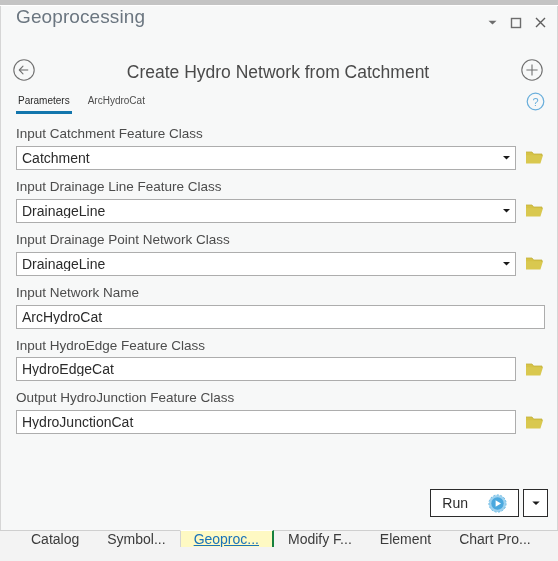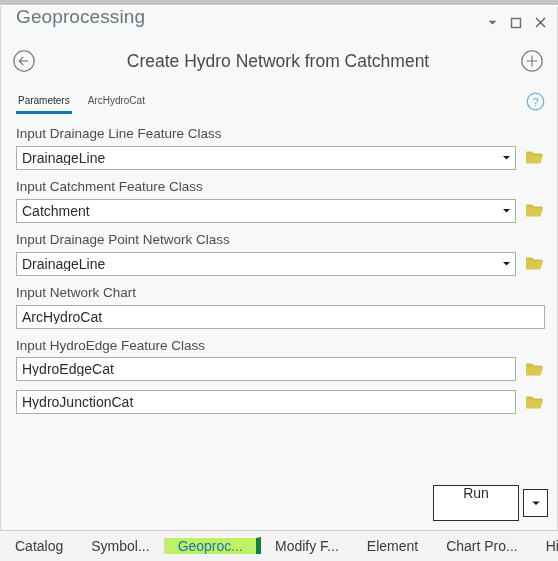--- a/index.html
+++ b/index.html
@@ -71,21 +71,21 @@
     align-items: center;
     justify-content: center;
     cursor: default;
   }
 
   
   .tool-header {
     height: 44px;
     flex: 0 0 auto;
     display: flex;
-    align-items: center;
+    align-items: flex-end;
     padding: 0 12px 0 10px;
     box-sizing: border-box;
     gap: 28px;
   }
   .circ-btn {
     width: 26px;
     height: 26px;
     flex: 0 0 auto;
     display: flex;
     align-items: center;
@@ -195,32 +195,31 @@
   .runbar {
     flex: 0 0 auto;
     height: 48px;
     display: flex;
     align-items: center;
     justify-content: flex-end;
     padding: 0 9px 6px 0;
     box-sizing: border-box;
   }
   .run-btn {
-    height: 36px;
+    height: 28px;
     min-width: 86px;
     border: 1px solid #2b2b2b;
     background: #ffffff;
     display: flex;
     align-items: center;
     justify-content: center;
     gap: 20px;
     padding: 0 11px;
     box-sizing: border-box;
     cursor: default;
-    flex-direction: column;
   }
   .run-label {
     font-size: 14px;
     color: #2b2b2b;
     line-height: 1;
   }
   .run-split {
     height: 28px;
     width: 25px;
     margin-left: 4px;
@@ -233,43 +232,44 @@
     cursor: default;
   }
 
   
   .dock {
     flex: 0 0 auto;
     height: 31px;
     background: #f3f3f3;
     border-top: 1px solid #cfcfcf;
     display: flex;
-    align-items: center;
-    padding-left: 1px;
+    align-items: flex-start;
+    padding-left: 17px;
     box-sizing: border-box;
   }
   .dock-tab {
     display: flex;
     align-items: center;
     padding: 0 13px;
     font-size: 14px;
     color: #3b3b3b;
     white-space: nowrap;
     cursor: default;
     border-left: 1px solid transparent;
     border-right: 1px solid transparent;
     box-sizing: border-box;
   }
   .dock-tab.active {
-    background: #bef264;
+    background: #fef9c3;
     color: #1a72b8;
     border-left: 1px solid #d3d3d3;
-    border-right: 5px solid #15803d;
+    border-right: 2px solid #15803d;
     border-top: 1px solid #ffffff;
     margin-top: -1px;
+    text-decoration: underline;
   }
 </style>
 </head>
 <body>
 
 <div class="app">
 
   <div class="splitter"></div>
 
   <div class="pane">
@@ -319,20 +319,41 @@
         <svg width="19" height="19" viewBox="0 0 19 19">
           <circle cx="9.5" cy="9.5" r="8.3" fill="none" stroke="#69aedb" stroke-width="1.2"></circle>
           <text x="9.5" y="13.6" font-family="Liberation Sans, sans-serif" font-size="11" fill="#69aedb" text-anchor="middle">?</text>
         </svg>
       </div>
     </div>
 
     <div class="params">
 
       <div class="field-group">
+        <div class="field-label">Input Catchment Feature Class</div>
+        <div class="field-row">
+          <div class="input-box">
+            <div class="input-text">Catchment</div>
+            <div class="combo-arrow">
+              <svg width="9" height="9" viewBox="0 0 9 9">
+                <path d="M1 3 L4.5 6.6 L8 3 Z" fill="#1a1a1a"></path>
+              </svg>
+            </div>
+          </div>
+          <div class="folder-btn">
+            <svg width="19" height="17" viewBox="0 0 19 17">
+              <path d="M1 3 h6 l1.6 2 h8.4 v2 H1 Z" fill="#d6c246"></path>
+              <path d="M1 6.2 h17 l-2.6 8.2 H1 Z" fill="#d9c84f"></path>
+              <path d="M1 3 h6 l1.6 2 h8.4 v2" fill="none" stroke="#c3b13c" stroke-width="0.8"></path>
+            </svg>
+          </div>
+        </div>
+      </div>
+
+      <div class="field-group">
         <div class="field-label">Input Drainage Line Feature Class</div>
         <div class="field-row">
           <div class="input-box">
             <div class="input-text">DrainageLine</div>
             <div class="combo-arrow">
               <svg width="9" height="9" viewBox="0 0 9 9">
                 <path d="M1 3 L4.5 6.6 L8 3 Z" fill="#1a1a1a"></path>
               </svg>
             </div>
           </div>
@@ -340,87 +361,67 @@
             <svg width="19" height="17" viewBox="0 0 19 17">
               <path d="M1 3 h6 l1.6 2 h8.4 v2 H1 Z" fill="#d6c246"></path>
               <path d="M1 6.2 h17 l-2.6 8.2 H1 Z" fill="#d9c84f"></path>
               <path d="M1 3 h6 l1.6 2 h8.4 v2" fill="none" stroke="#c3b13c" stroke-width="0.8"></path>
             </svg>
           </div>
         </div>
       </div>
 
       <div class="field-group">
-        <div class="field-label">Input Catchment Feature Class</div>
-        <div class="field-row">
-          <div class="input-box">
-            <div class="input-text">Catchment</div>
+        <div class="field-label">Input Drainage Point Network Class</div>
+        <div class="field-row">
+          <div class="input-box">
+            <div class="input-text">DrainageLine</div>
             <div class="combo-arrow">
               <svg width="9" height="9" viewBox="0 0 9 9">
                 <path d="M1 3 L4.5 6.6 L8 3 Z" fill="#1a1a1a"></path>
               </svg>
             </div>
           </div>
           <div class="folder-btn">
             <svg width="19" height="17" viewBox="0 0 19 17">
               <path d="M1 3 h6 l1.6 2 h8.4 v2 H1 Z" fill="#d6c246"></path>
               <path d="M1 6.2 h17 l-2.6 8.2 H1 Z" fill="#d9c84f"></path>
               <path d="M1 3 h6 l1.6 2 h8.4 v2" fill="none" stroke="#c3b13c" stroke-width="0.8"></path>
             </svg>
           </div>
         </div>
       </div>
 
       <div class="field-group">
-        <div class="field-label">Input Drainage Point Network Class</div>
-        <div class="field-row">
-          <div class="input-box">
-            <div class="input-text">DrainageLine</div>
-            <div class="combo-arrow">
-              <svg width="9" height="9" viewBox="0 0 9 9">
-                <path d="M1 3 L4.5 6.6 L8 3 Z" fill="#1a1a1a"></path>
-              </svg>
-            </div>
+        <div class="field-label">Input Network Name</div>
+        <div class="field-row">
+          <div class="input-box">
+            <div class="input-text">ArcHydroCat</div>
+          </div>
+        </div>
+      </div>
+
+      <div class="field-group">
+        <div class="field-label">Input HydroEdge Feature Class</div>
+        <div class="field-row">
+          <div class="input-box">
+            <div class="input-text">HydroEdgeCat</div>
           </div>
           <div class="folder-btn">
             <svg width="19" height="17" viewBox="0 0 19 17">
               <path d="M1 3 h6 l1.6 2 h8.4 v2 H1 Z" fill="#d6c246"></path>
               <path d="M1 6.2 h17 l-2.6 8.2 H1 Z" fill="#d9c84f"></path>
               <path d="M1 3 h6 l1.6 2 h8.4 v2" fill="none" stroke="#c3b13c" stroke-width="0.8"></path>
             </svg>
           </div>
         </div>
       </div>
 
       <div class="field-group">
-        <div class="field-label">Input Network Chart</div>
-        <div class="field-row">
-          <div class="input-box">
-            <div class="input-text">ArcHydroCat</div>
-          </div>
-        </div>
-      </div>
-
-      <div class="field-group">
-        <div class="field-label">Input HydroEdge Feature Class</div>
-        <div class="field-row">
-          <div class="input-box">
-            <div class="input-text">HydroEdgeCat</div>
-          </div>
-          <div class="folder-btn">
-            <svg width="19" height="17" viewBox="0 0 19 17">
-              <path d="M1 3 h6 l1.6 2 h8.4 v2 H1 Z" fill="#d6c246"></path>
-              <path d="M1 6.2 h17 l-2.6 8.2 H1 Z" fill="#d9c84f"></path>
-              <path d="M1 3 h6 l1.6 2 h8.4 v2" fill="none" stroke="#c3b13c" stroke-width="0.8"></path>
-            </svg>
-          </div>
-        </div>
-      </div>
-
-      <div class="field-group">
+        <div class="field-label">Output HydroJunction Feature Class</div>
         <div class="field-row">
           <div class="input-box">
             <div class="input-text">HydroJunctionCat</div>
           </div>
           <div class="folder-btn">
             <svg width="19" height="17" viewBox="0 0 19 17">
               <path d="M1 3 h6 l1.6 2 h8.4 v2 H1 Z" fill="#d6c246"></path>
               <path d="M1 6.2 h17 l-2.6 8.2 H1 Z" fill="#d9c84f"></path>
               <path d="M1 3 h6 l1.6 2 h8.4 v2" fill="none" stroke="#c3b13c" stroke-width="0.8"></path>
             </svg>

